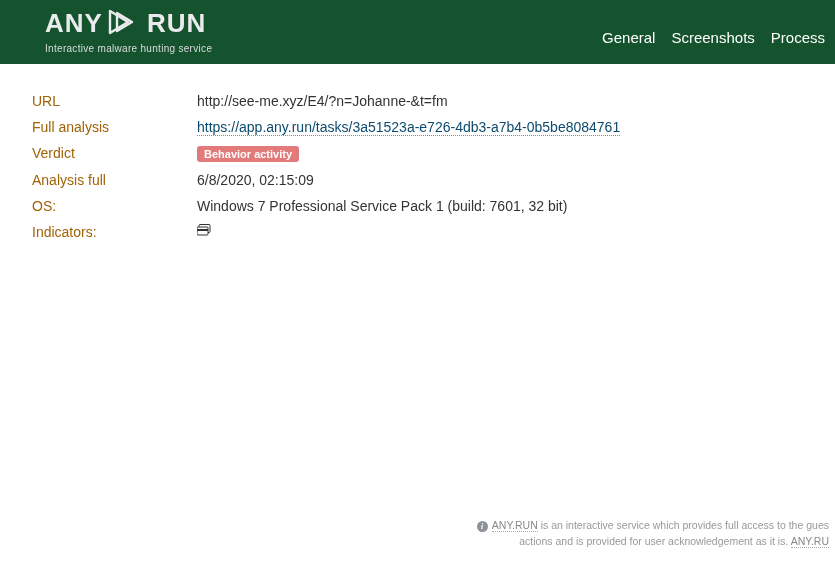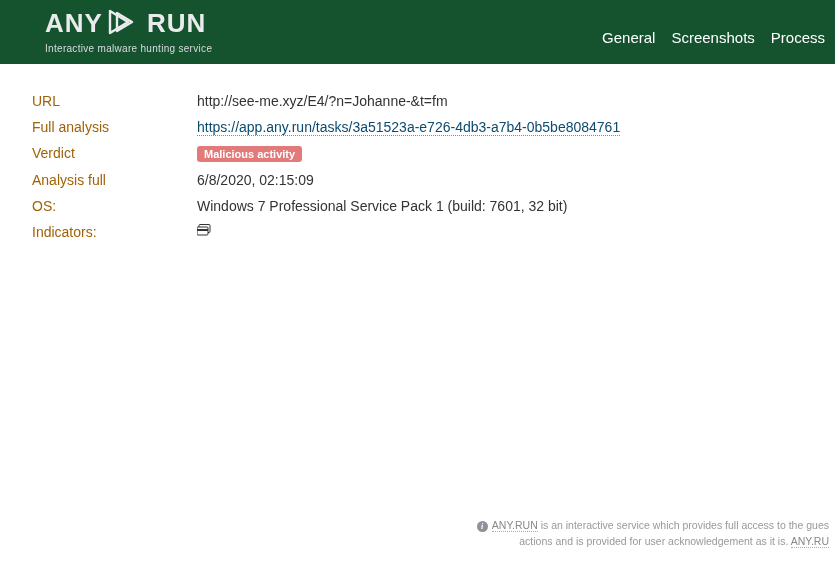--- a/index.html
+++ b/index.html
@@ -181,21 +181,21 @@
     <div class="info-row">
       <div class="info-label">Full analysis</div>
       <div class="info-value">
         <a>https://app.any.run/tasks/3a51523a-e726-4db3-a7b4-0b5be8084761</a>
       </div>
     </div>
 
     <div class="info-row">
       <div class="info-label">Verdict</div>
       <div class="info-value">
-        <span class="badge">Malicious activity</span>
+        <span class="badge">Behavior activity</span>
       </div>
     </div>
 
     <div class="info-row">
       <div class="info-label">Analysis full</div>
       <div class="info-value">6/8/2020, 02:15:09</div>
     </div>
 
     <div class="info-row">
       <div class="info-label">OS:</div>

